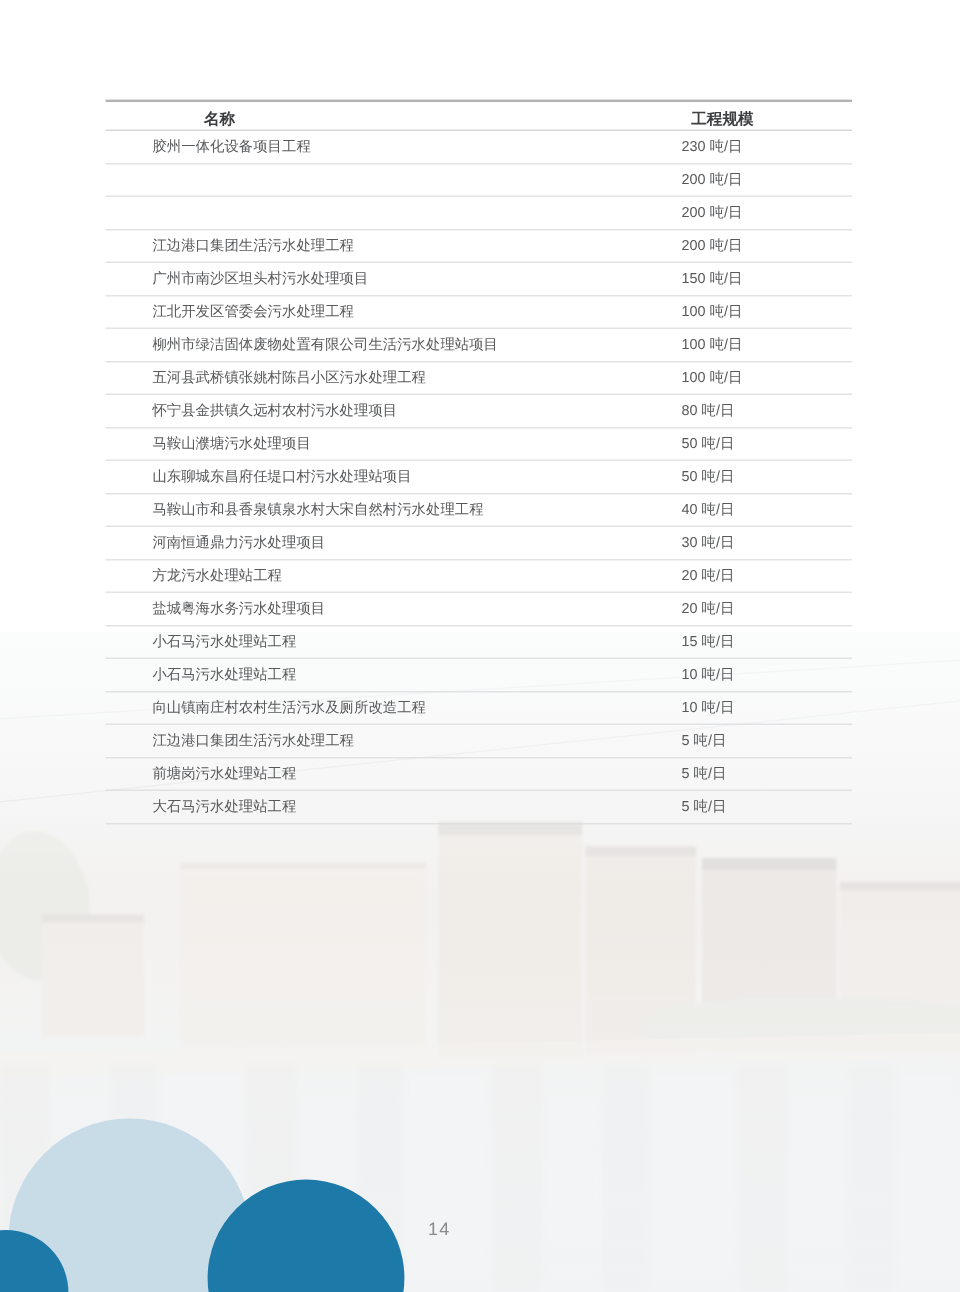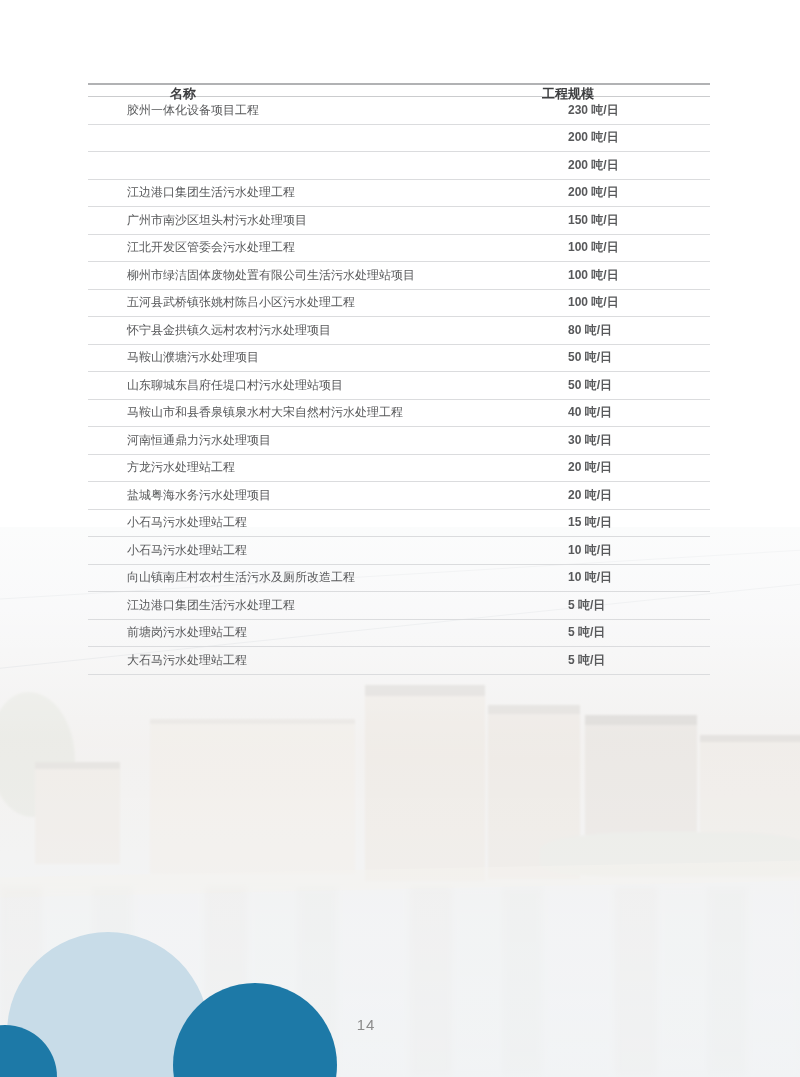--- a/index.html
+++ b/index.html
@@ -48,32 +48,32 @@
 
   
   .circle{position:absolute;border-radius:50%;}
   .circle-light{left:7px;top:932px;width:202px;height:202px;background:var(--circle-light);z-index:2;}
   .circle-dark-large{left:173px;top:983px;width:164px;height:164px;background:var(--circle-dark);z-index:3;}
   .circle-dark-small{left:-47px;top:1025px;width:104px;height:104px;background:var(--circle-dark);z-index:3;}
 
   
   .ptable{position:absolute;left:88px;top:83px;width:622px;z-index:4;}
   .thead{
-    position:relative;height:14px;display:flex;align-items:flex-start;box-sizing:border-box;
+    position:relative;height:26px;display:flex;align-items:flex-end;box-sizing:border-box;
     border-top:2px solid #b1b2b4;border-bottom:1px solid #cbccce;
     font-size:13px;font-weight:bold;color:#3e3f41;
   }
   .th-name{padding-left:82px;white-space:nowrap;}
-  .th-scale{position:absolute;left:454px;white-space:nowrap;}
+  .th-scale{position:absolute;left:488px;white-space:nowrap;}
   .tr{
     position:relative;height:27.5px;display:flex;align-items:center;box-sizing:border-box;
     border-bottom:1px solid #dbdcde;font-size:12px;color:var(--text);text-align:center;
   }
   .td-name{padding-left:39px;white-space:nowrap;}
-  .td-scale{position:absolute;left:480px;white-space:nowrap;font-weight:bold;}
+  .td-scale{position:absolute;left:480px;white-space:nowrap;}
 
   
   .pageno{
     position:absolute;left:0;top:1016px;width:732px;text-align:center;z-index:5;
     color:var(--page-number);font-size:15px;letter-spacing:1px;
   }
 </style>
 </head>
 <body>
 

